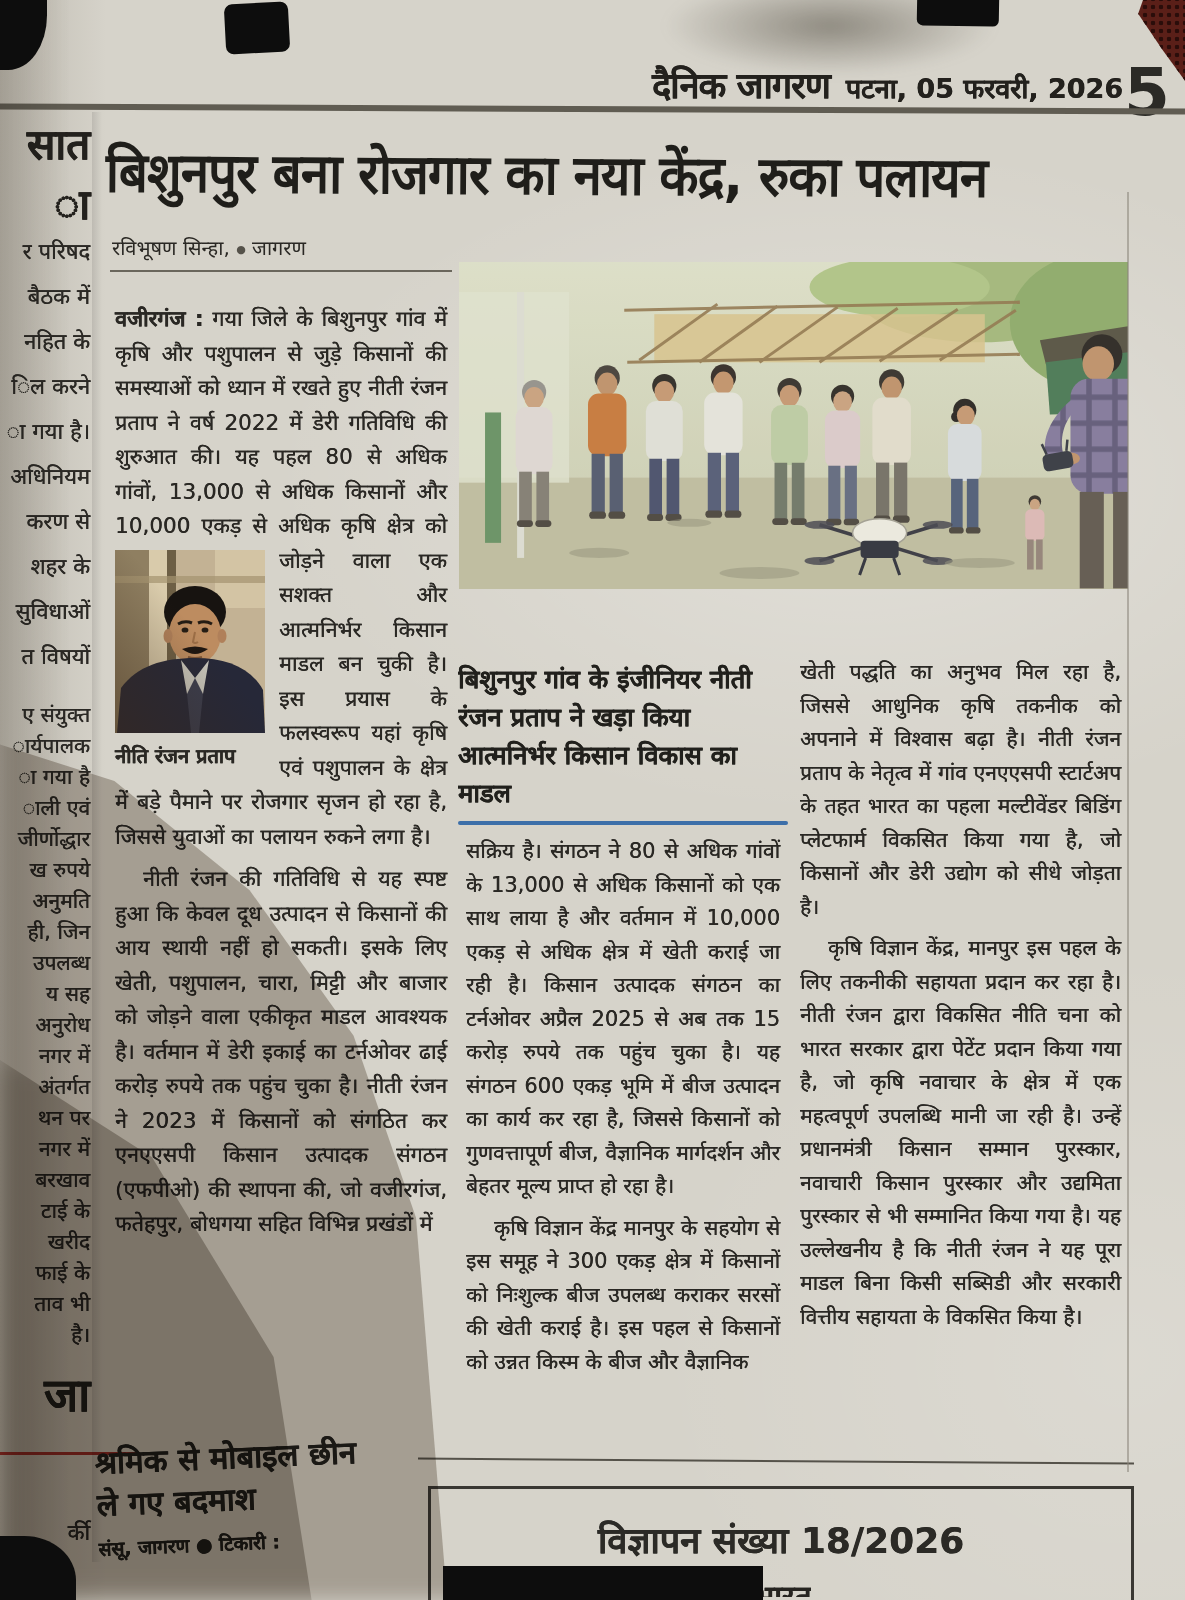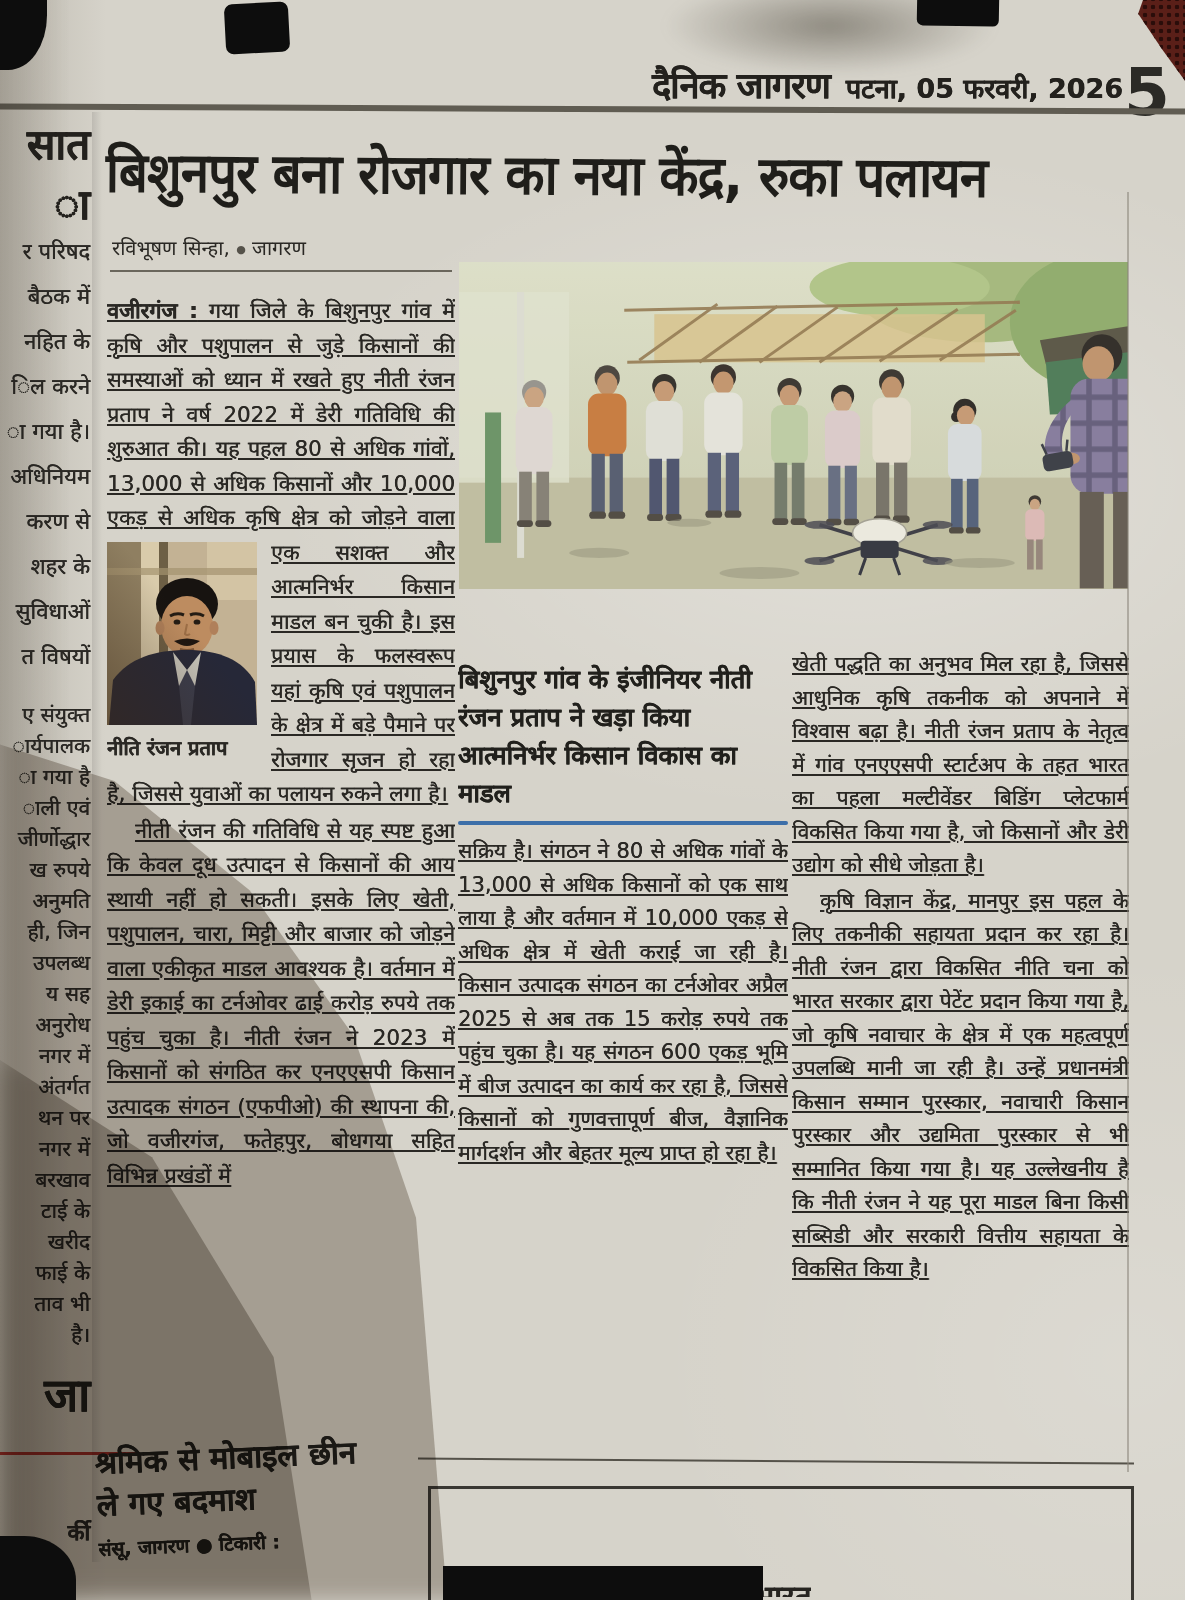--- a/index.html
+++ b/index.html
@@ -18,21 +18,21 @@
   .pageno{font-size:66px;font-weight:bold;color:#2b2a26;line-height:1;}
   .rule{background:#605c52;}
   .headline{font-size:51px;font-weight:bold;white-space:nowrap;color:#1f1e1a;
     transform:rotate(.35deg) scaleY(1.08);transform-origin:left top;letter-spacing:-1px;}
   .byline{font-size:20px;font-weight:normal;color:#2a2824;}
   .byline .dot{font-size:11px;color:#55524a;vertical-align:2px;}
   .strip{width:94px;text-align:right;color:#2b2925;}
   .strip .frag{position:absolute;right:4px;white-space:nowrap;font-size:21px;}
   .bigword{font-weight:bold;color:#23211d;}
   .bodytxt{font-size:21.5px;line-height:34.5px;text-align:justify;color:#2a2824;}
-  .bodytxt p{margin:0;text-decoration:underline;}
+  .bodytxt p{margin:8px;}
   .bodytxt p + p{text-indent:28px;margin-top:2px;}
   .col2body,.col3body{font-size:21px;line-height:33.5px;}
   .portrait-float{float:left;width:152px;margin:6px 12px 2px 0;}
   .portrait-cap{display:block;font-weight:bold;font-size:20px;line-height:26px;text-align:left;text-indent:0;}
   .photocap{font-size:20px;font-weight:bold;white-space:nowrap;overflow:hidden;color:#23221e;}
   .photocap .dot{font-size:11px;color:#44423c;vertical-align:2px;}
   .subhead{font-size:25.5px;line-height:38px;font-weight:bold;color:#21201c;margin-top:12px;}
   .bluerule{height:4px;background:#3d6fa9;margin:9px 0 10px 0;border-radius:2px;}
   .subart{transform:rotate(-2.4deg);transform-origin:left top;color:#23211d;}
   .subart .h{font-size:31px;line-height:42px;font-weight:bold;white-space:nowrap;}
@@ -99,21 +99,21 @@
           <div style="height:31px;font-size:21px;white-space:nowrap;text-align:right;padding-right:4px;">बरखाव</div>
           <div style="height:31px;font-size:21px;white-space:nowrap;text-align:right;padding-right:4px;">टाई के</div>
           <div style="height:31px;font-size:21px;white-space:nowrap;text-align:right;padding-right:4px;">खरीद</div>
           <div style="height:31px;font-size:21px;white-space:nowrap;text-align:right;padding-right:4px;">फाई के</div>
           <div style="height:31px;font-size:21px;white-space:nowrap;text-align:right;padding-right:4px;">ताव भी</div>
           <div style="height:31px;font-size:21px;white-space:nowrap;text-align:right;padding-right:4px;">है।</div>
         </div>
     </div>
     <div class="frag bigword" style="top:1250px;font-size:46px;">जा</div>
     <div class="abs" style="left:0;top:1340px;width:140px;height:3px;background:#a33028;"></div>
-    <div class="frag" style="top:1404px;font-size:22px;font-weight:bold;">र्की</div>
+    <div class="frag" style="top:1404px;font-size:22px;font-weight:normal;">र्की</div>
   </div>
   <div class="abs" style="left:92px;top:112px;width:10px;height:1450px;background:linear-gradient(90deg,rgba(0,0,0,.10),transparent);"></div>
 
   <div class="abs bodytxt news" style="left:107px;top:294px;width:348px;height:1144px;overflow:hidden;">
     <p><b>वजीरगंज :</b><span> गया जिले के बिशुनपुर गांव में कृषि और पशुपालन से जुड़े किसानों की समस्याओं को ध्यान में रखते हुए नीती रंजन प्रताप ने वर्ष 2022 में डेरी गतिविधि की शुरुआत की। यह पहल 80 से अधिक गांवों, 13,000 से अधिक किसानों और 10,000 एकड़ से अधिक कृषि क्षेत्र</span>
       <span class="portrait-float"><svg width="150" height="183" viewBox="0 0 150 183">
         <defs>
               <linearGradient id="pshade" x1="0" y1="1" x2="1" y2="0">
           <stop offset="0" stop-color="rgba(60,40,22,.5)"></stop>
                 <stop offset=".55" stop-color="rgba(60,40,22,0)"></stop>
@@ -298,20 +298,21 @@
     </svg>
   </div>
 
 
   <div class="abs news" style="left:458px;top:648px;width:330px;height:812px;overflow:hidden;">
     <div class="subhead">बिशुनपुर गांव के इंजीनियर नीती रंजन प्रताप ने खड़ा किया आत्मनिर्भर किसान विकास का माडल</div>
     <div class="bluerule"></div>
     <div class="bodytxt col2body">
       <div>
           <p>सक्रिय है। संगठन ने 80 से अधिक गांवों के 13,000 से अधिक किसानों को एक साथ लाया है और वर्तमान में 10,000 एकड़ से अधिक क्षेत्र में खेती कराई जा रही है। किसान उत्पादक संगठन का टर्नओवर अप्रैल 2025 से अब तक 15 करोड़ रुपये तक पहुंच चुका है। यह संगठन 600 एकड़ भूमि में बीज उत्पादन का कार्य कर रहा है, जिससे किसानों को गुणवत्तापूर्ण बीज, वैज्ञानिक मार्गदर्शन और बेहतर मूल्य प्राप्त हो रहा है।</p>
+          <p>कृषि विज्ञान केंद्र मानपुर के सहयोग से इस समूह ने 300 एकड़ क्षेत्र में किसानों को निःशुल्क बीज उपलब्ध कराकर सरसों की खेती कराई है। इस पहल से किसानों को उन्नत किस्म के बीज और वैज्ञानिक</p>
         </div>
     </div>
   </div>
 
   <div class="abs news" style="left:792px;top:648px;width:337px;height:812px;overflow:hidden;">
     <div class="bodytxt col3body">
       <div>
           <p>खेती पद्धति का अनुभव मिल रहा है, जिससे आधुनिक कृषि तकनीक को अपनाने में विश्वास बढ़ा है। नीती रंजन प्रताप के नेतृत्व में गांव एनएएसपी स्टार्टअप के तहत भारत का पहला मल्टीवेंडर बिडिंग प्लेटफार्म विकसित किया गया है, जो किसानों और डेरी उद्योग को सीधे जोड़ता है।</p>
           <p>कृषि विज्ञान केंद्र, मानपुर इस पहल के लिए तकनीकी सहायता प्रदान कर रहा है। नीती रंजन द्वारा विकसित नीति चना को भारत सरकार द्वारा पेटेंट प्रदान किया गया है, जो कृषि नवाचार के क्षेत्र में एक महत्वपूर्ण उपलब्धि मानी जा रही है। उन्हें प्रधानमंत्री किसान सम्मान पुरस्कार, नवाचारी किसान पुरस्कार और उद्यमिता पुरस्कार से भी सम्मानित किया गया है। यह उल्लेखनीय है कि नीती रंजन ने यह पूरा माडल बिना किसी सब्सिडी और सरकारी वित्तीय सहायता के विकसित किया है।</p>
         </div>
@@ -319,20 +320,21 @@
   </div>
 
   <div class="abs subart news" style="left:94px;top:1442px;width:350px;height:158px;overflow:hidden;">
     <div class="h">श्रमिक से मोबाइल छीन</div>
     <div class="h">ले गए बदमाश</div>
     <div class="bl">संसू, जागरण ● टिकारी :</div>
   </div>
 
   <div class="abs" style="left:418px;top:1460px;width:716px;height:2px;background:#55524a;transform:rotate(.4deg);"></div>
   <div class="abs adbox" style="left:428px;top:1486px;width:700px;height:114px;">
+    <div class="adlabel news">विज्ञापन संख्या 18/2026</div>
     <div class="adpartial news">भारत</div>
   </div>
   <div class="abs" style="left:1127px;top:192px;width:2px;height:1280px;background:#8a857a;opacity:.55;"></div>
 
   <div class="abs ov" style="left:600px;top:-42px;width:460px;height:136px;background:radial-gradient(closest-side,rgba(100,95,85,.55),transparent 72%);filter:blur(6px);"></div>
   <div class="abs ov" style="left:0;top:690px;width:520px;height:910px;background:rgba(74,55,36,.32);clip-path:polygon(0 6%,22% 10%,48% 22%,68% 38%,80% 58%,86% 100%,0 100%);filter:blur(10px);"></div>
   <div class="abs ov" style="left:0;top:1060px;width:380px;height:540px;background:rgba(58,42,26,.32);clip-path:polygon(0 0,40% 18%,72% 55%,82% 100%,0 100%);filter:blur(14px);"></div>
   <div class="abs ov" style="left:0;top:0;width:70px;height:1600px;background:linear-gradient(90deg,rgba(70,60,45,.20),transparent);"></div>
 
   <div class="abs blob" style="left:-8px;top:-8px;width:55px;height:78px;border-radius:0 0 70% 0;"></div>

